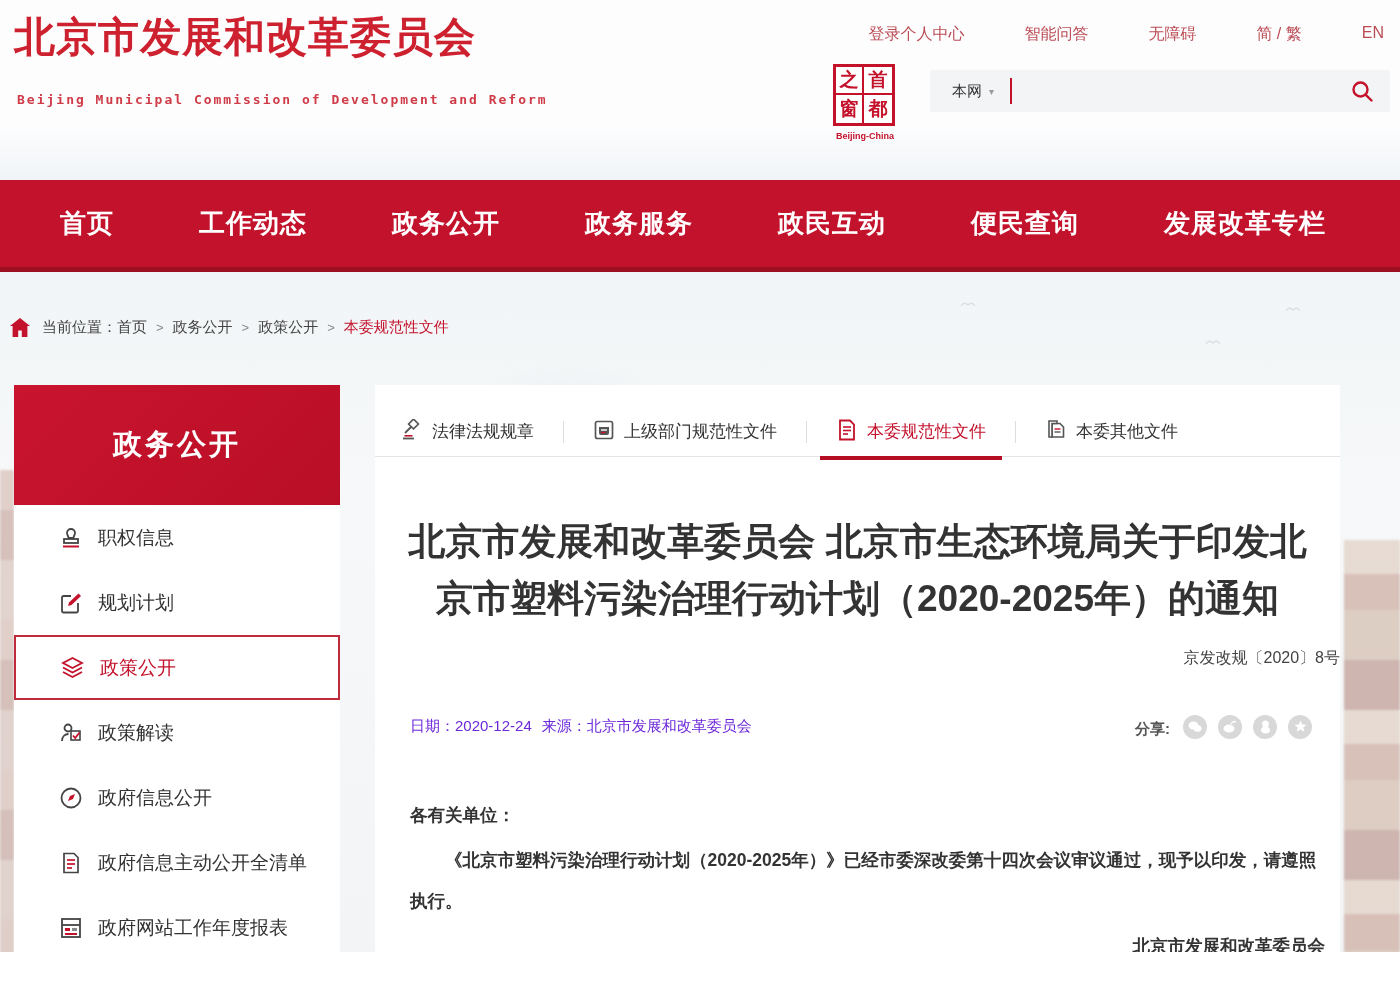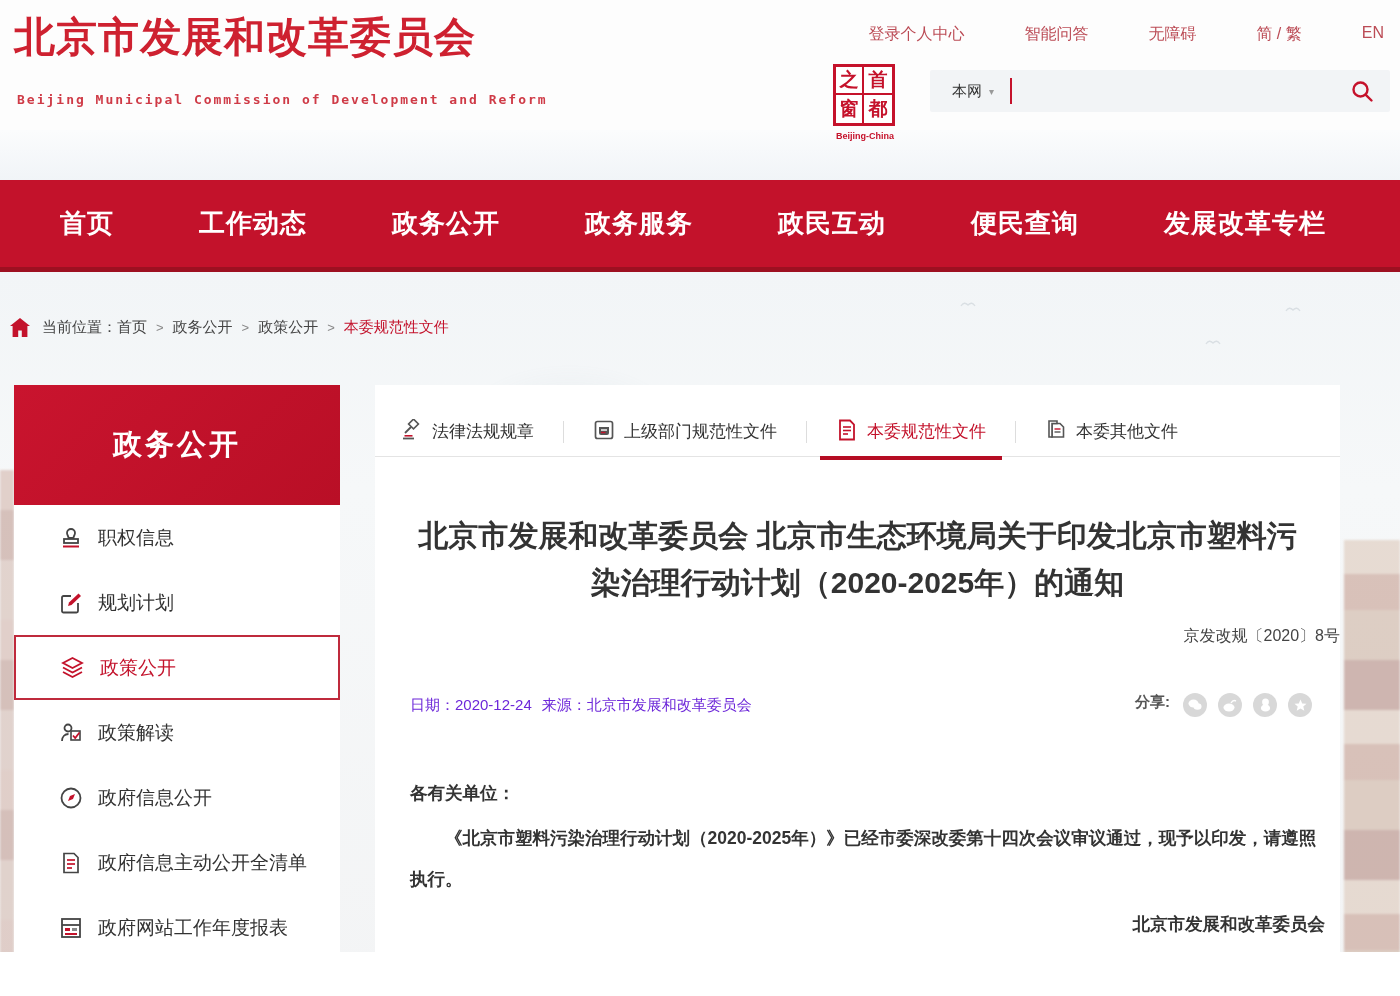--- a/index.html
+++ b/index.html
@@ -70,26 +70,26 @@
 
   
   .panel { position:absolute; left:375px; top:385px; width:965px; height:611px; background:#fff; }
   .tabs { position:relative; display:flex; align-items:center; height:72px; padding:22px 0 0 14px; border-bottom:1px solid #e4e4e4; }
   .tab { position:relative; display:flex; align-items:center; gap:9px; padding:0 12px; height:50px; cursor:pointer; }
   .tab .t-lbl { font-size:17px; color:#333; white-space:nowrap; }
   .tab.active .t-lbl { color:#c3122b; }
   .tab.active::after { content:""; position:absolute; left:-4px; right:-4px; bottom:-3px; height:4px; background:#b50d23; }
   .tab-divider { width:1px; height:22px; background:#ddd; margin:0 17px; }
 
-  .article-title { margin:56px auto 0; max-width:900px; text-align:center; font-size:30px; font-weight:bold; color:#333; line-height:1.55; }
+  .article-title { margin:56px auto 0; max-width:900px; text-align:center; font-size:37px; font-weight:bold; color:#333; line-height:1.55; }
   .doc-number { margin-top:20px; text-align:right; font-size:16px; color:#444; }
 
   .meta-row { display:flex; align-items:center; margin-top:46px; padding:0 28px 0 35px; }
   .meta-left { font-size:15px; color:#6d28d9; display:flex; gap:0; }
-  .meta-right { margin-left:auto; display:flex; align-items:flex-start; gap:11px; }
+  .meta-right { margin-left:auto; display:flex; align-items:flex-end; gap:11px; }
   .share-label { font-size:15px; font-weight:bold; color:#555; margin-right:2px; }
   .share-circle { width:24px; height:24px; border-radius:50%; background:#d8d8d8; display:flex; align-items:center; justify-content:center; cursor:pointer; }
 
   .article-body { padding:0 15px 0 35px; margin-top:56px; font-size:17.5px; color:#333; line-height:2.35;font-weight:bold; }
   .article-body p.indent { text-indent:2em; }
   .article-body p + p { margin-top:4px; }
   .signature { margin-top:14px; text-align:right; }
 </style>
 </head>
 <body>

